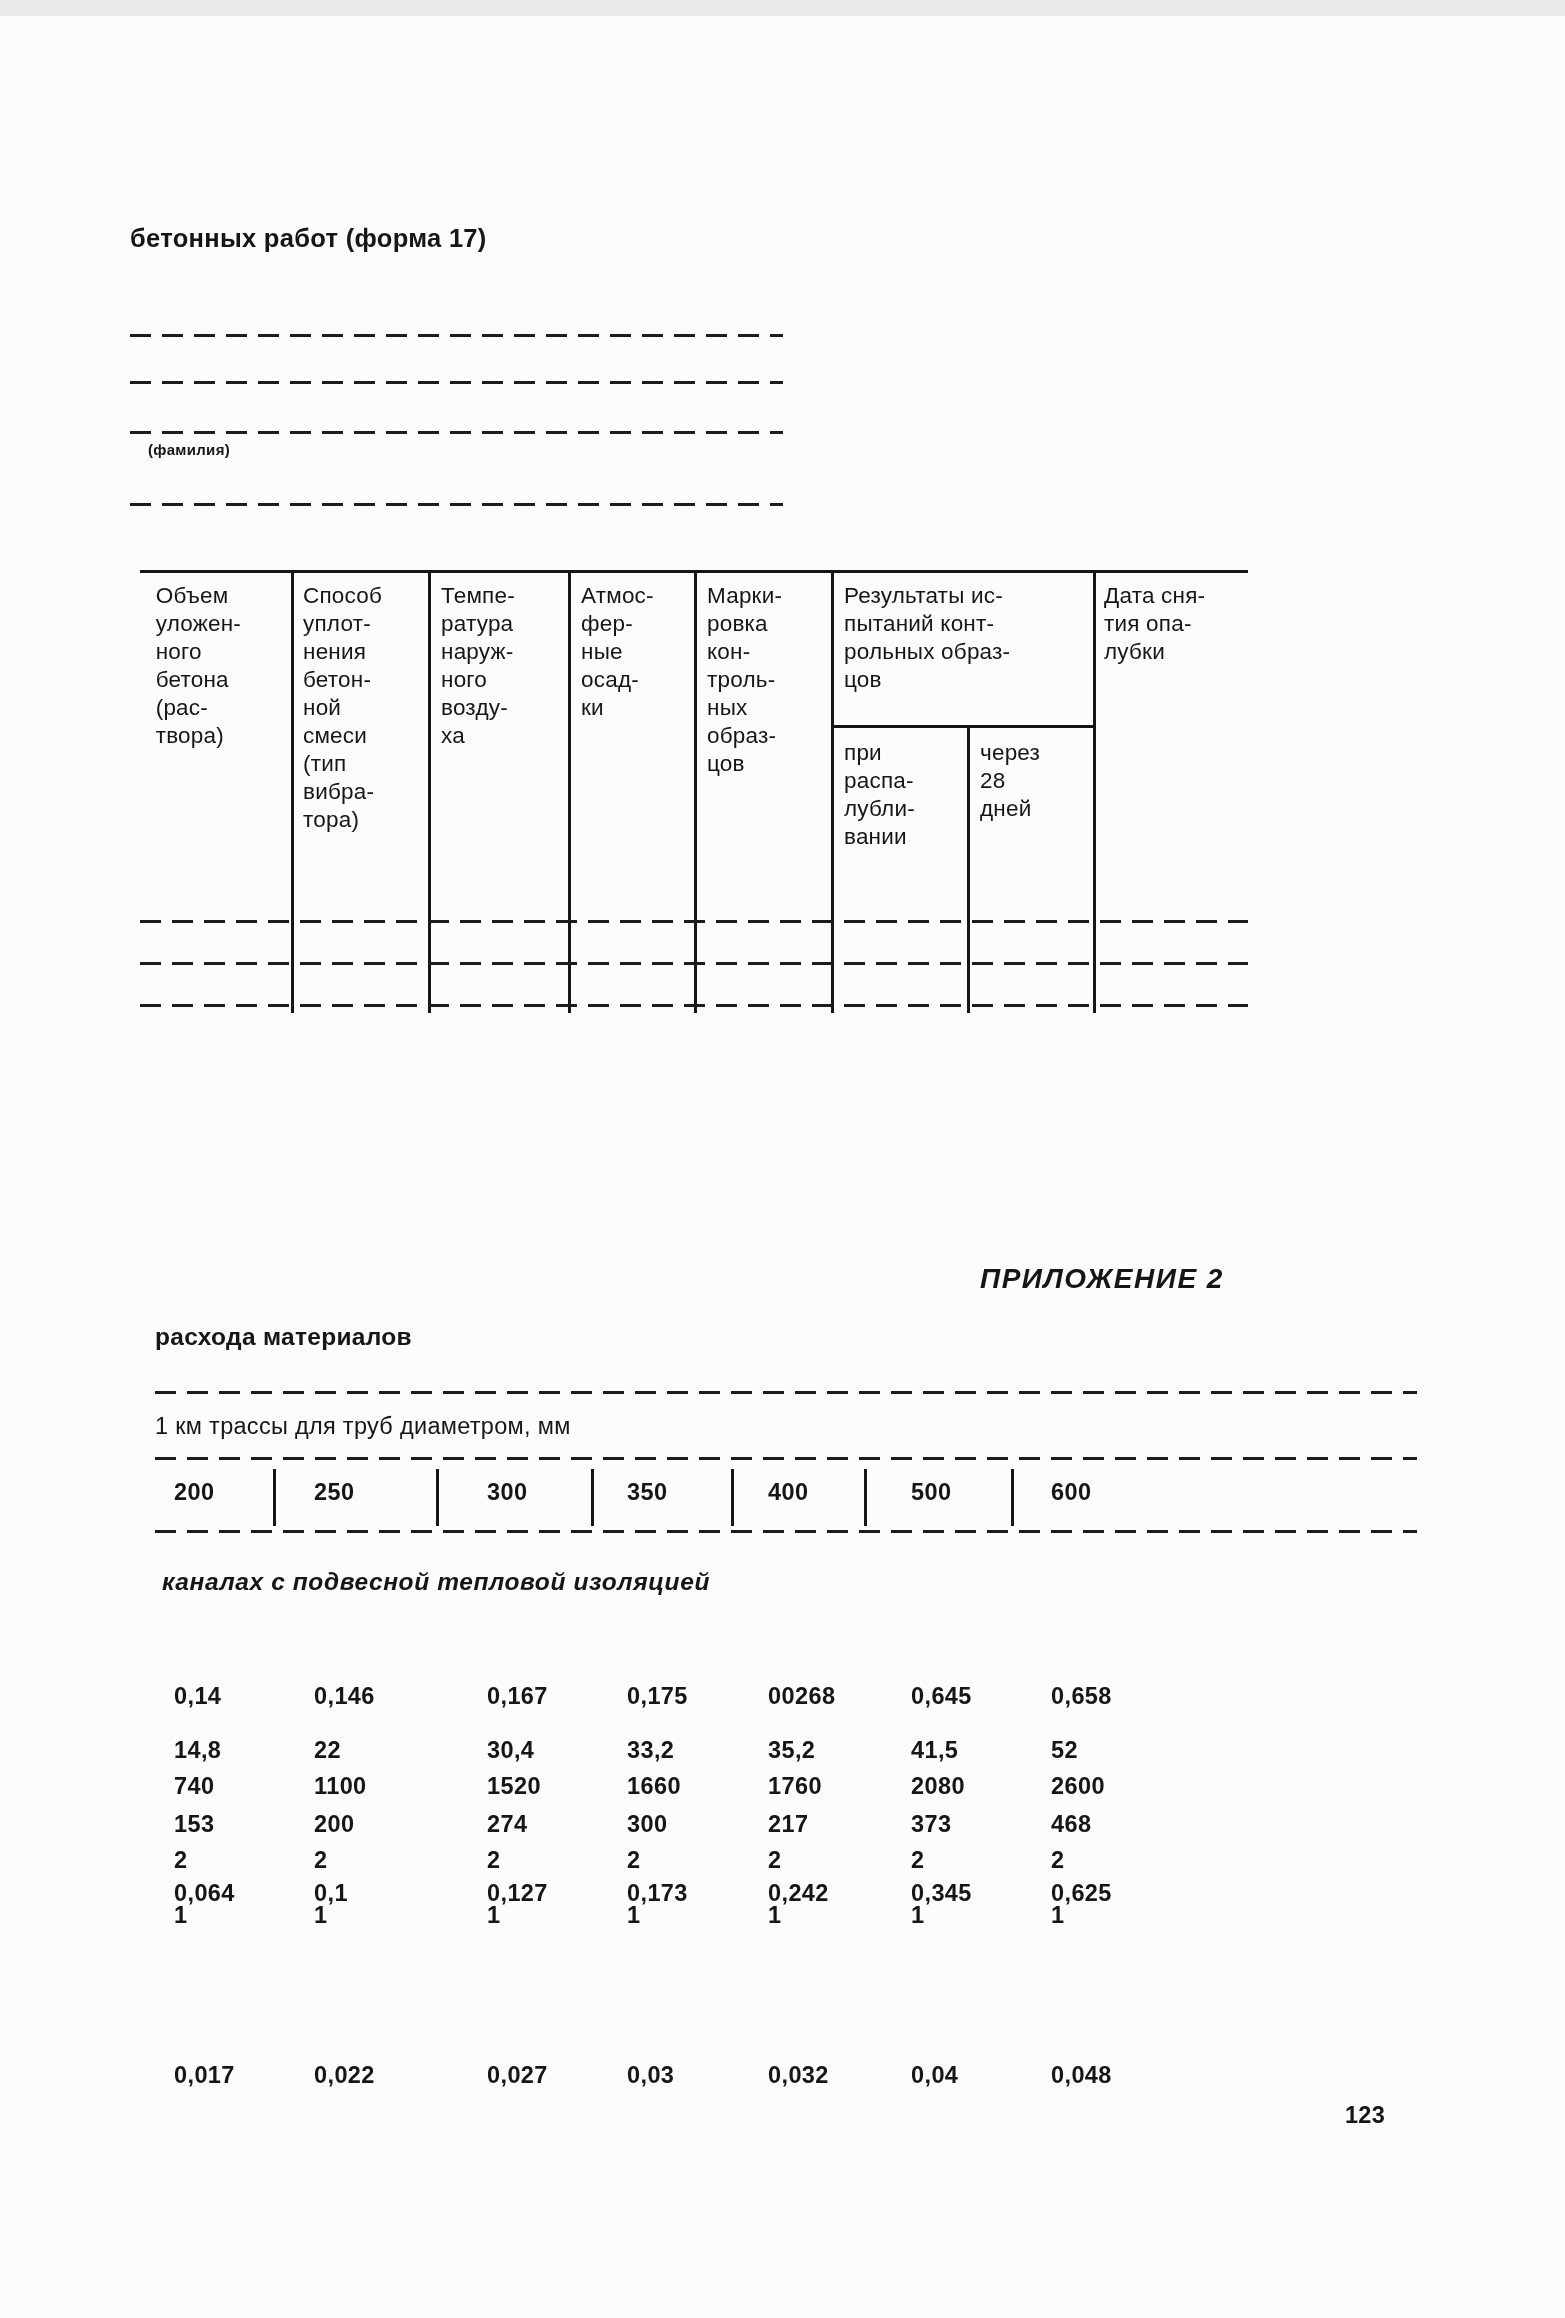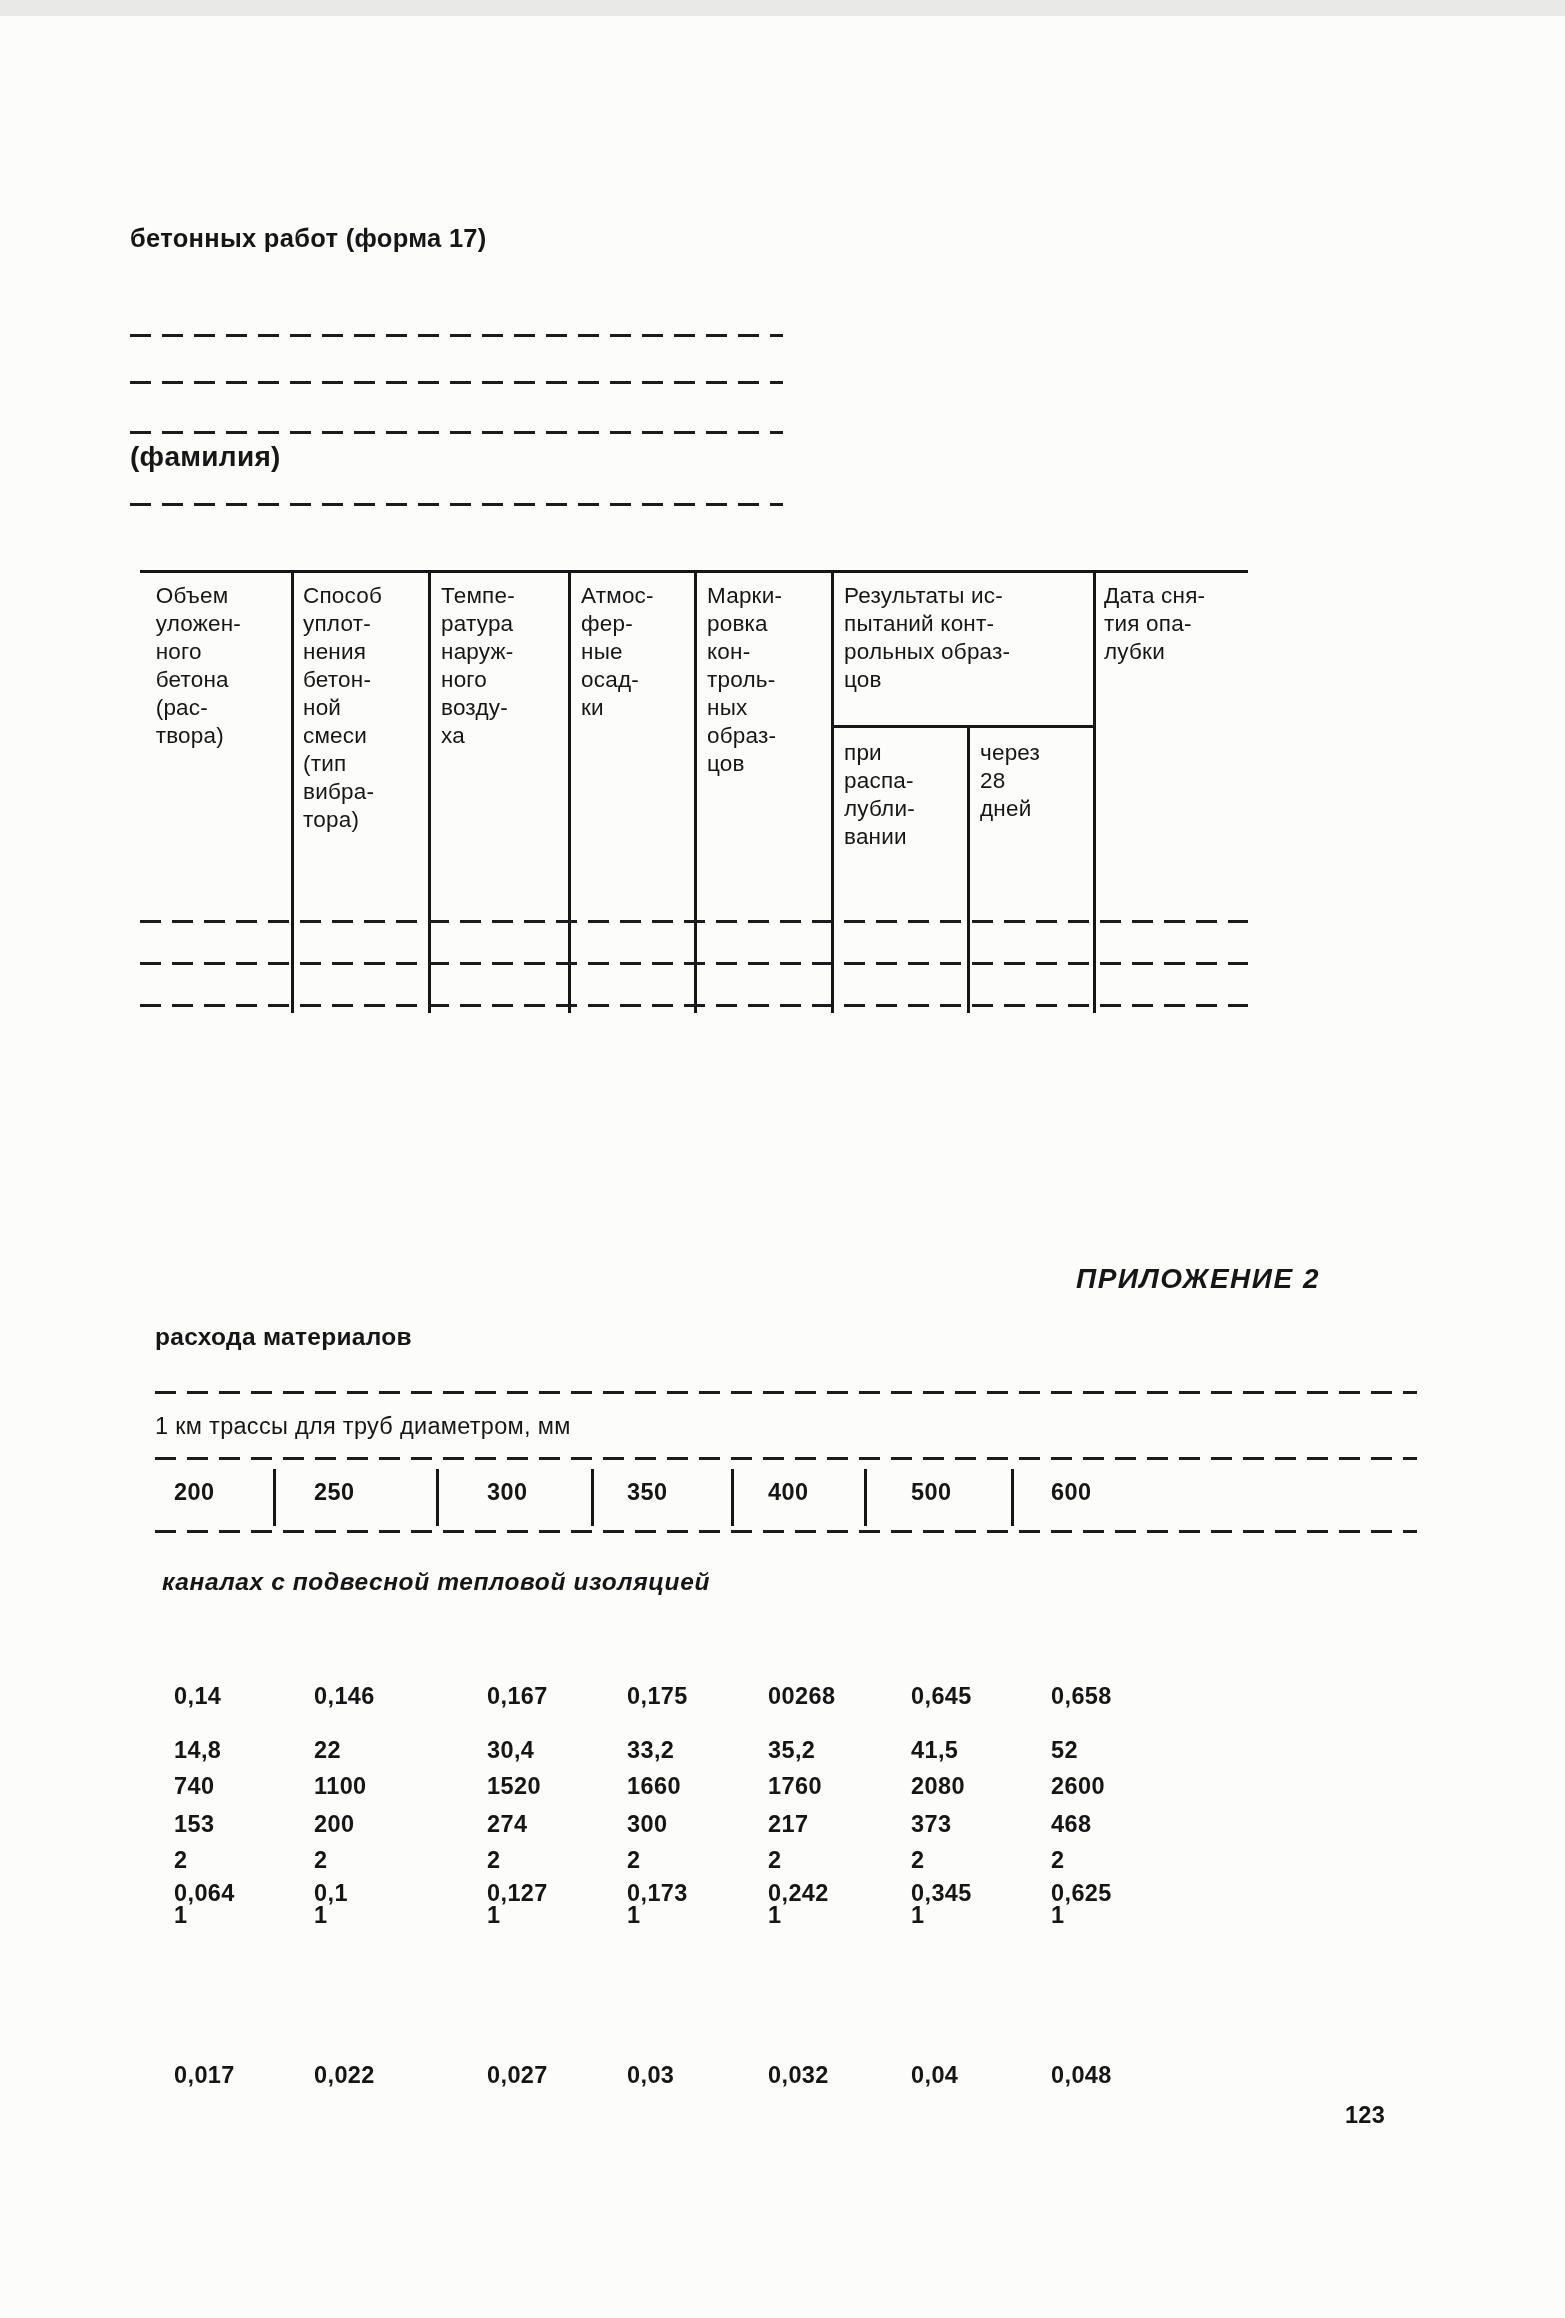--- a/index.html
+++ b/index.html
@@ -26,21 +26,21 @@
 </head>
 <body>
 
 <div class="page">
 
   <div class="txt" style="left:130px;top:208px;font-size:25.5px">бетонных работ  (форма 17)</div>
 
   <div class="dash" style="left:130px;top:318px;width:653px"></div>
   <div class="dash" style="left:130px;top:365px;width:653px"></div>
   <div class="dash" style="left:130px;top:415px;width:653px"></div>
-  <div class="txt" style="left:130px;top:425px;font-size:28px">(фамилия)</div>
+  <div class="txt" style="left:148px;top:425px;font-size:15px">(фамилия)</div>
   <div class="dash" style="left:130px;top:487px;width:653px"></div>
 
   <div class="t1">
     <div class="solidline" style="left:0;top:0;width:1108px;height:2.9px"></div>
 
     <div class="v" style="left:151px"></div>
     <div class="v" style="left:288px"></div>
     <div class="v" style="left:428px"></div>
     <div class="v" style="left:554px"></div>
     <div class="v" style="left:691px"></div>
@@ -94,21 +94,21 @@
 дней</div>
     <div class="hc" style="left:964px;top:11.8px;width:141px">Дата сня-
 тия опа-
 лубки</div>
 
     <div class="dashrow" style="top:350px"></div>
     <div class="dashrow" style="top:392px"></div>
     <div class="dashrow" style="top:434px"></div>
   </div>
 
-  <div class="txt italic" style="left:980px;top:1247px;width:436px;text-align:center;font-size:28px;letter-spacing:1.5px">ПРИЛОЖЕНИЕ 2</div>
+  <div class="txt italic" style="left:980px;top:1247px;width:436px;text-align:left;font-size:28px;letter-spacing:1.5px">ПРИЛОЖЕНИЕ 2</div>
   <div class="txt" style="left:155px;top:1307px;font-size:24.5px">расхода материалов</div>
 
   <div class="dash" style="left:155px;top:1375px;width:1262px"></div>
   <div class="txt" style="left:155px;top:1397px;font-size:23.5px;font-weight:400">1 км трассы для труб диаметром, мм</div>
   <div class="dash" style="left:155px;top:1441px;width:1262px"></div>
 
   <div class="r2" style="top:1453px;height:57px">
     <span class="cc k0" style="top:9.8px">200</span>
     <span class="cc k1" style="top:9.8px">250</span>
     <span class="cc k2" style="top:9.8px">300</span>

